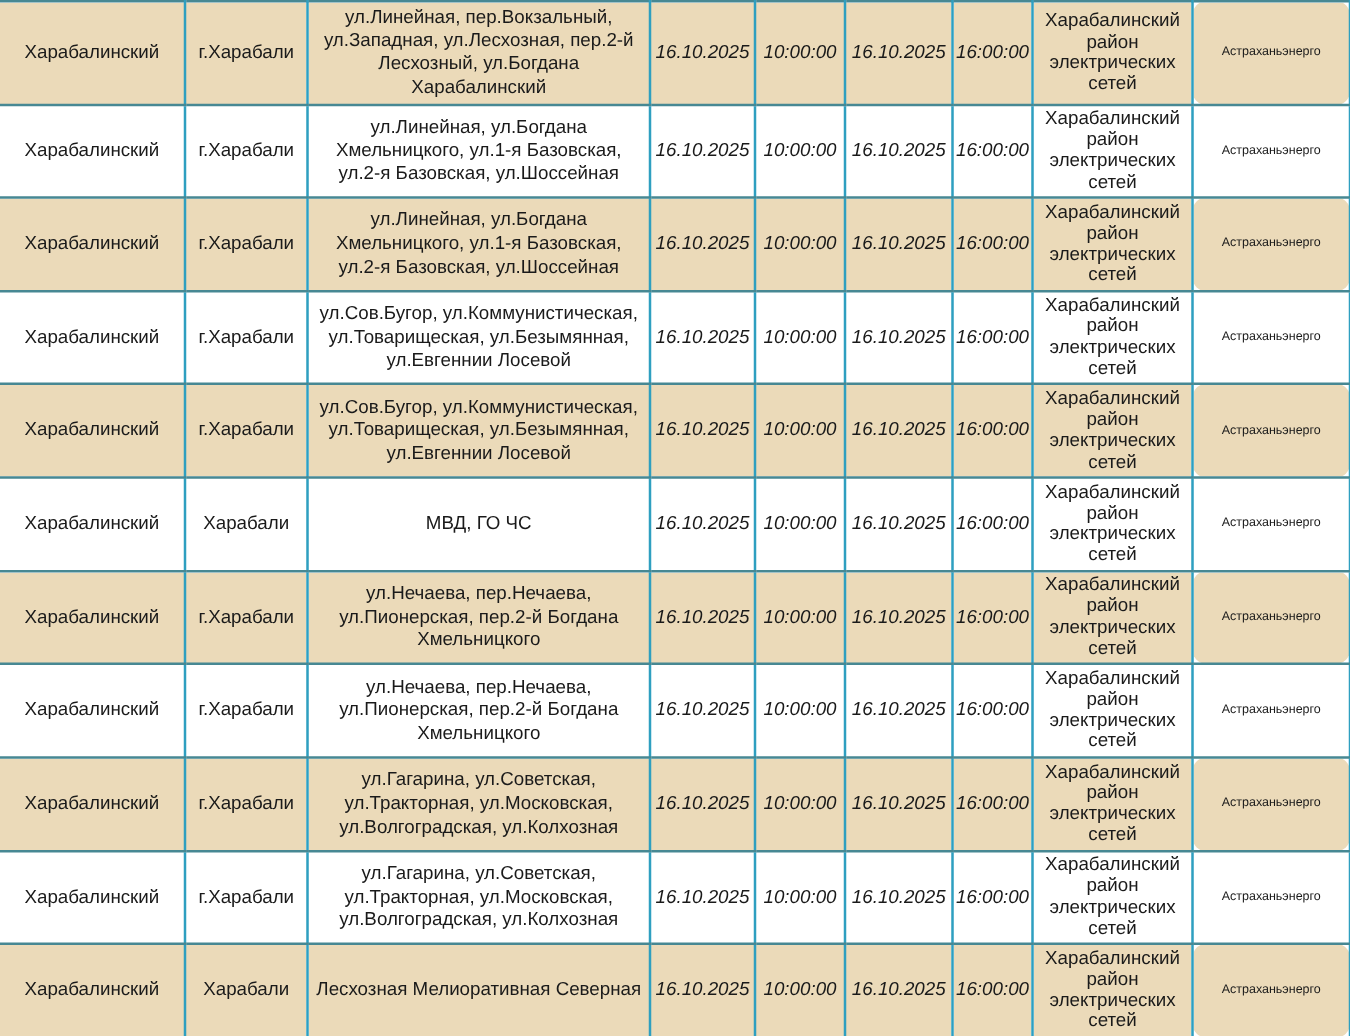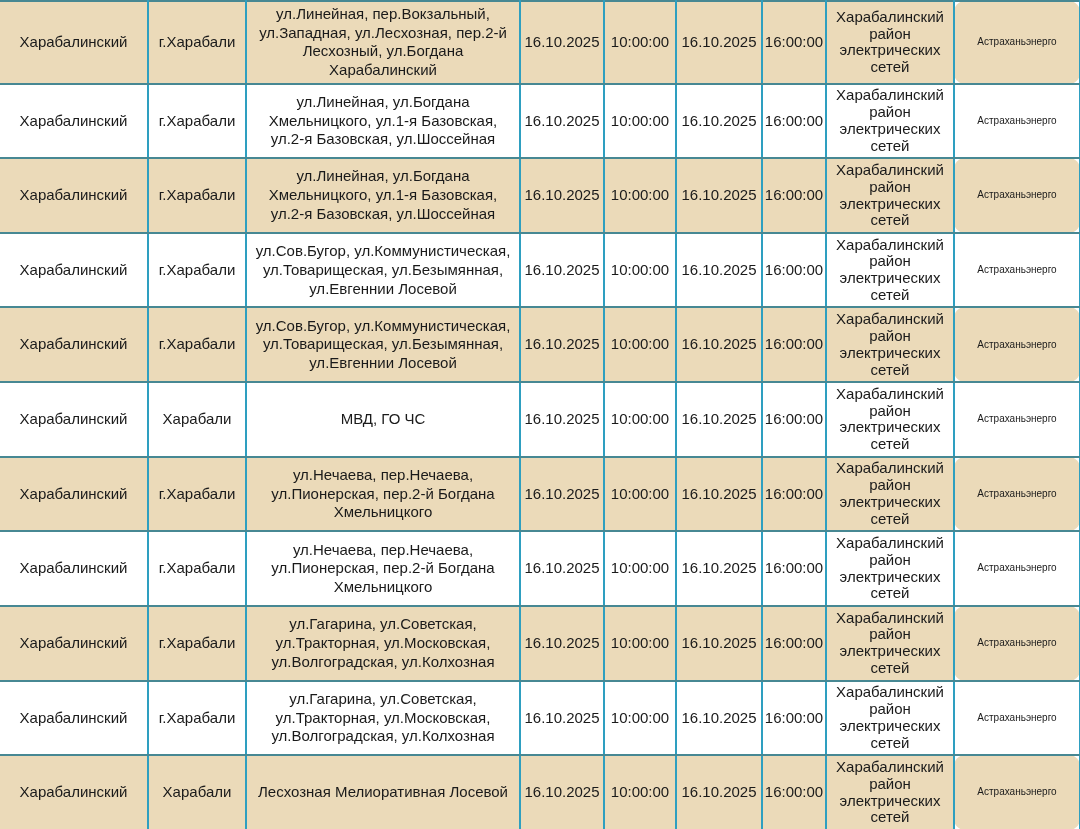--- a/index.html
+++ b/index.html
@@ -24,21 +24,21 @@
     border-right:2px solid var(--border-v);
     border-bottom:2px solid var(--border-h);
     padding:2px 6px;
     overflow:hidden;
     word-wrap:break-word;
   }
   tr:first-child td{border-top:2px solid var(--border-h);}
   tr.alt td{background:var(--row-alt);}
   tr.base td{background:var(--row-base);}
   td.f-start_date,td.f-start_time,td.f-end_date,td.f-end_time{
-    padding:2px 1px;white-space:nowrap;
+    padding:2px 1px;white-space:nowrap;font-style:italic;
   }
   td.f-grid_organization{line-height:1.12;padding:2px 4px;}
   td.f-company{padding:2px 2px;white-space:nowrap;font-size:10px;border-radius:11px;}
   col.c1{width:148px}col.c2{width:98px}col.c3{width:274px}
   col.c4{width:84px}col.c5{width:72px}col.c6{width:86px}
   col.c7{width:64px}col.c8{width:128px}col.c9{width:126px}
 </style>
 </head>
 <body>
 
@@ -162,21 +162,21 @@
           <td class="f-start_date">16.10.2025</td>
           <td class="f-start_time">10:00:00</td>
           <td class="f-end_date">16.10.2025</td>
           <td class="f-end_time">16:00:00</td>
           <td class="f-grid_organization">Харабалинский район электрических сетей</td>
           <td class="f-company">Астраханьэнерго</td>
         </tr>
         <tr class="alt">
           <td class="f-district">Харабалинский</td>
           <td class="f-settlement">Харабали</td>
-          <td class="f-streets">Лесхозная Мелиоративная Лосевой</td>
+          <td class="f-streets">Лесхозная Мелиоративная Северная</td>
           <td class="f-start_date">16.10.2025</td>
           <td class="f-start_time">10:00:00</td>
           <td class="f-end_date">16.10.2025</td>
           <td class="f-end_time">16:00:00</td>
           <td class="f-grid_organization">Харабалинский район электрических сетей</td>
           <td class="f-company">Астраханьэнерго</td>
         </tr>
       </tbody>
   </table>
 </div>

